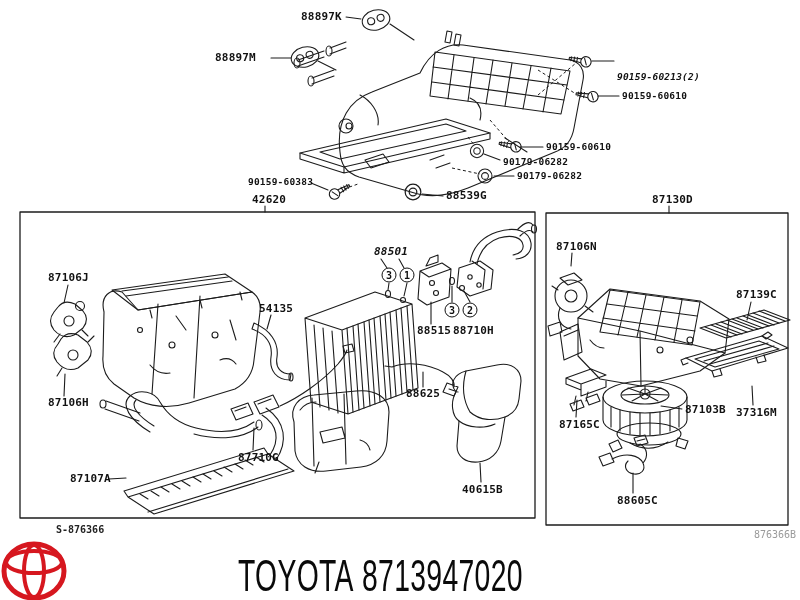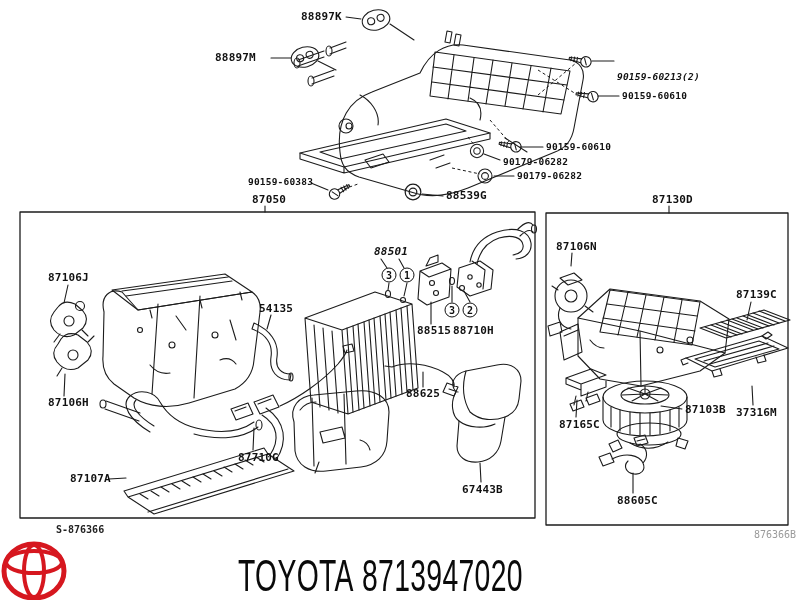--- a/index.html
+++ b/index.html
@@ -233,31 +233,31 @@
   <div id="labels">
       <div class="plabel part" style="left: 301px; top: 17px;">88897K</div>
       <div class="plabel part" style="left: 215px; top: 58px;">88897M</div>
       <div class="plabel fastener" style="left: 617px; top: 77px; font-style: italic;">90159-60213(2)</div>
       <div class="plabel fastener" style="left: 622px; top: 96px;">90159-60610</div>
       <div class="plabel fastener" style="left: 546px; top: 147px;">90159-60610</div>
       <div class="plabel fastener" style="left: 503px; top: 162px;">90179-06282</div>
       <div class="plabel fastener" style="left: 517px; top: 176px;">90179-06282</div>
       <div class="plabel fastener" style="left: 248px; top: 182px;">90159-60383</div>
       <div class="plabel part" style="left: 446px; top: 196px;">88539G</div>
-      <div class="plabel part" style="left: 252px; top: 200px;">87050</div>
+      <div class="plabel part" style="left: 252px; top: 200px;">42620</div>
       <div class="plabel part" style="left: 48px; top: 278px;">87106J</div>
       <div class="plabel part" style="left: 48px; top: 403px;">87106H</div>
       <div class="plabel part" style="left: 70px; top: 479px;">87107A</div>
       <div class="plabel part" style="left: 259px; top: 309px;">54135</div>
       <div class="plabel part" style="left: 374px; top: 252px; font-style: italic;">88501</div>
       <div class="plabel part" style="left: 417px; top: 331px;">88515</div>
       <div class="plabel part" style="left: 453px; top: 331px;">88710H</div>
       <div class="plabel part" style="left: 406px; top: 394px;">88625</div>
       <div class="plabel part" style="left: 238px; top: 458px;">87710G</div>
-      <div class="plabel part" style="left: 462px; top: 490px;">67443B</div>
+      <div class="plabel part" style="left: 462px; top: 490px;">40615B</div>
       <div class="plabel part" style="left: 652px; top: 200px;">87130D</div>
       <div class="plabel part" style="left: 556px; top: 247px;">87106N</div>
       <div class="plabel part" style="left: 736px; top: 295px;">87139C</div>
       <div class="plabel part" style="left: 559px; top: 425px;">87165C</div>
       <div class="plabel part" style="left: 685px; top: 410px;">87103B</div>
       <div class="plabel part" style="left: 736px; top: 413px;">37316M</div>
       <div class="plabel part" style="left: 617px; top: 501px;">88605C</div>
       <div class="cnum" style="left: 389px; top: 275px;">3</div>
       <div class="cnum" style="left: 407px; top: 275px;">1</div>
       <div class="cnum" style="left: 452px; top: 310px;">3</div>

